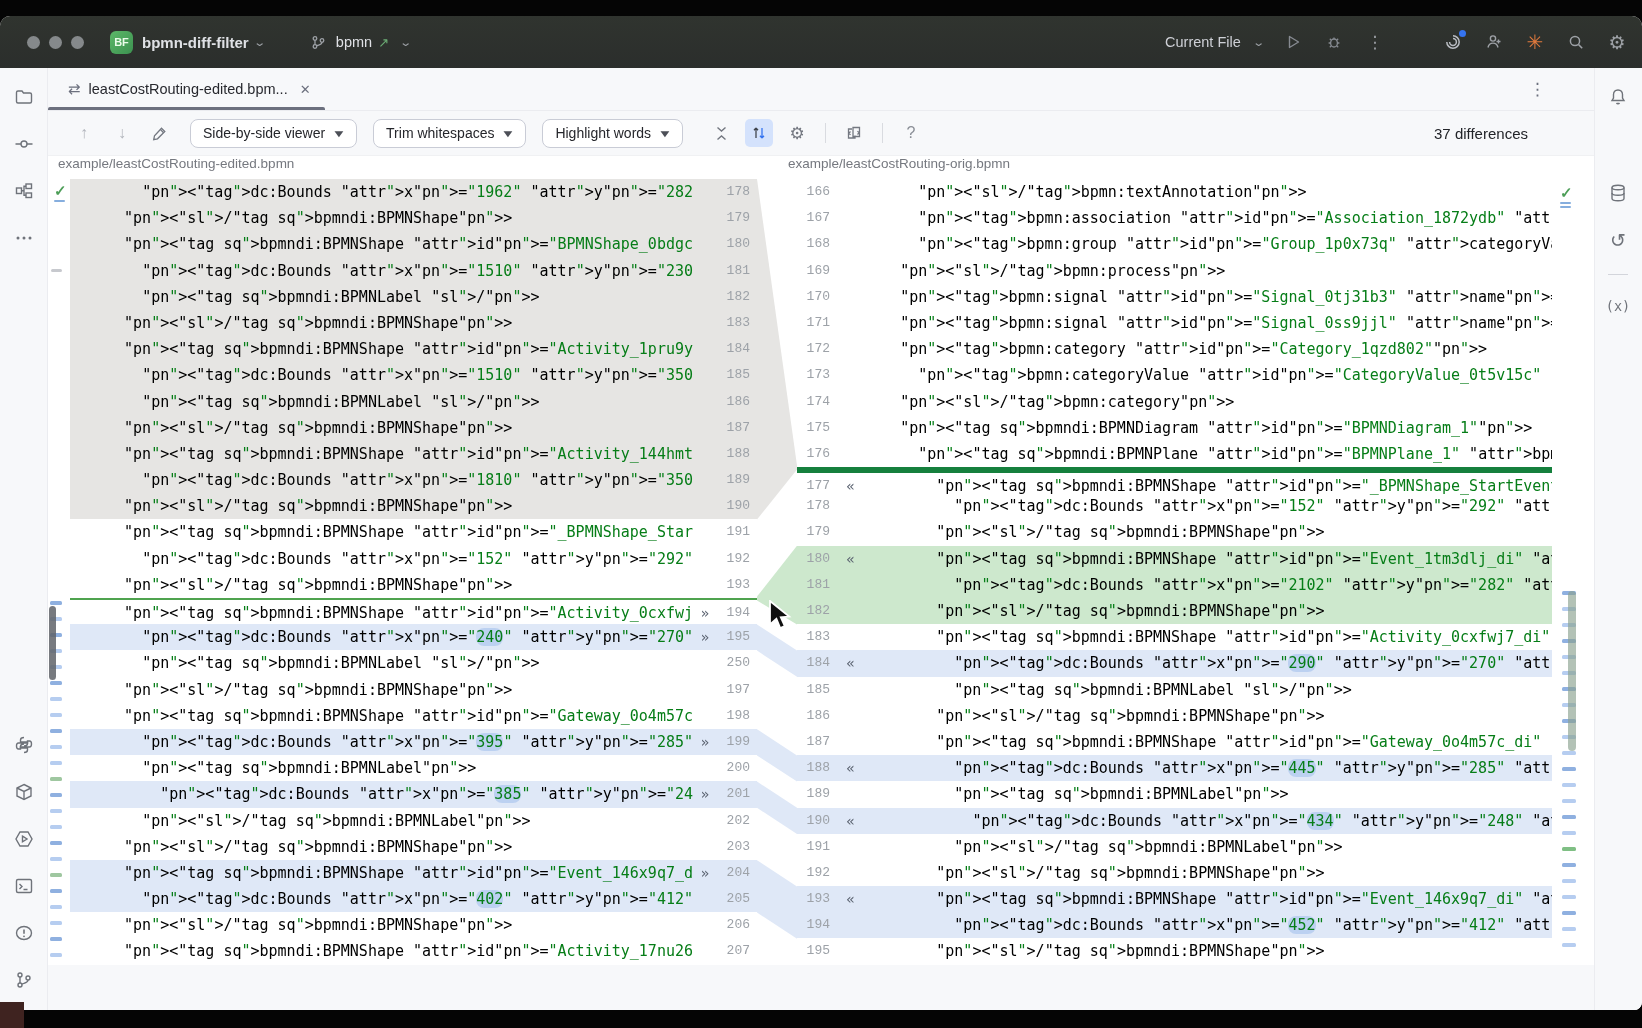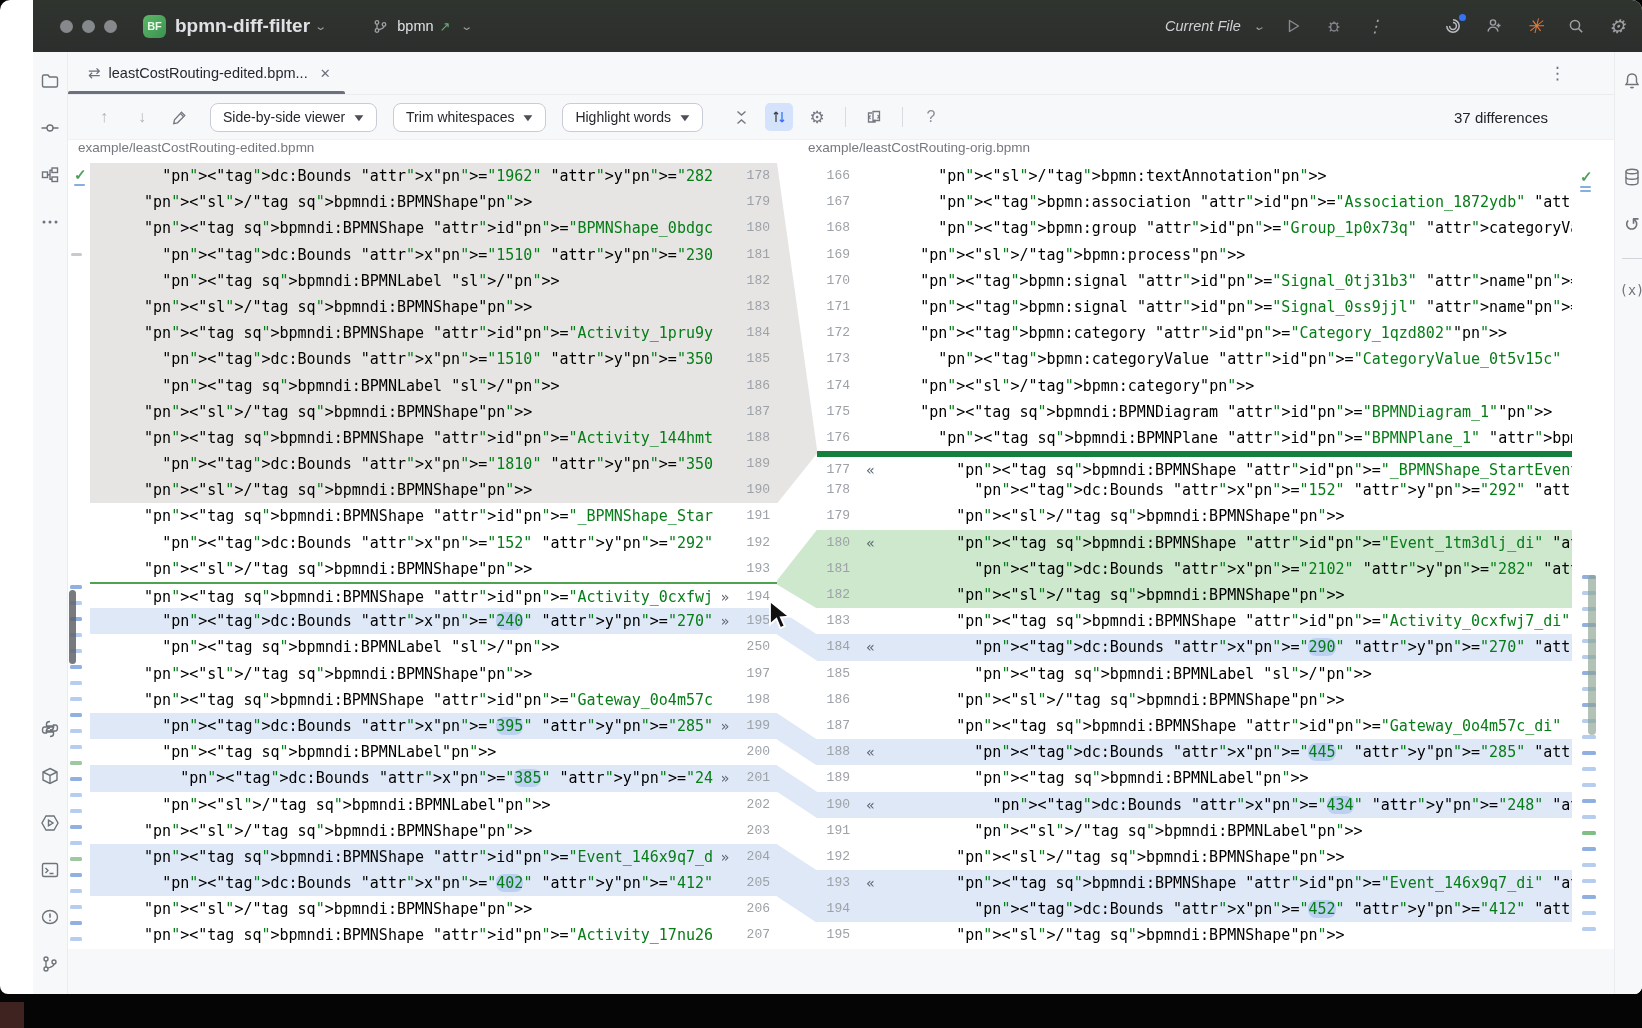--- a/index.html
+++ b/index.html
@@ -1,29 +1,29 @@
 <!DOCTYPE html>
 <html><head>
 <meta charset="utf-8">
 <style>
   * { margin:0; padding:0; box-sizing:border-box; }
   html,body { width:1642px; height:1028px; background:#050505; font-family:"Liberation Sans", sans-serif; overflow:hidden; }
-  .window { position:absolute; top:0; left:0; width:1642px; height:994px; border-radius:10px 10px 8px 8px; overflow:hidden; background:#fff;padding-left:33px; }
+  .window { position:absolute; top:16px; left:0; width:1642px; height:994px; border-radius:10px 10px 8px 8px; overflow:hidden; background:#fff; }
   .desktop-chip { position:absolute; left:0; top:1002px; width:24px; height:26px; background:#3f2320; }
 
   
   .titlebar { height:52px; background:linear-gradient(180deg,#30342f,#2b2e2c); display:flex; align-items:center; color:#dfe1e5; }
   .tl { width:13px; height:13px; border-radius:50%; background:#85898b; margin-right:9px; }
   .tl-group { display:flex; padding-left:27px; width:110px; }
   .proj-icon { width:23px; height:23px; border-radius:6px; background:linear-gradient(135deg,#5cb868,#3c9150); color:#eafbe9; font-size:11px; font-weight:bold; display:flex; align-items:center; justify-content:center; }
-  .proj-name { font-size:19px; font-weight:600; margin-left:9px; }
+  .proj-name { font-size:15px; font-weight:600; margin-left:9px; }
   .chev { color:#9da1a6; font-size:11px; margin-left:6px; transform:scaleX(1.4); }
   .branch { display:flex; align-items:center; margin-left:44px; gap:6px; font-size:14.5px; color:#dfe1e5; }
   .tb-spacer { flex:1; }
-  .tb-right { display:flex; align-items:center; gap:19px; padding-right:14px; color:#9da1a6;font-style:italic; }
+  .tb-right { display:flex; align-items:center; gap:19px; padding-right:14px; color:#9da1a6; }
   .runcfg { font-size:14.5px; color:#ced0d6; display:flex; gap:7px; align-items:center; }
   .tb-ic { width:22px; height:22px; display:flex; align-items:center; justify-content:center; color:#9da1a6; position:relative; }
   .tb-ic svg { display:block; }
   .ai-dot { position:absolute; top:-1px; right:-2px; width:7px; height:7px; border-radius:50%; background:#3574f0; }
   .star { color:#e0793d; font-size:20px; line-height:1; }
   .gear-glyph { font-size:19px; }
 
   
   .mainrow { display:flex; background:#f7f8fa; }
   .lstripe { width:48px; background:#f7f8fa; border-right:1px solid #ebecf0; display:flex; flex-direction:column; align-items:center; padding-top:12px; height:942px; }

